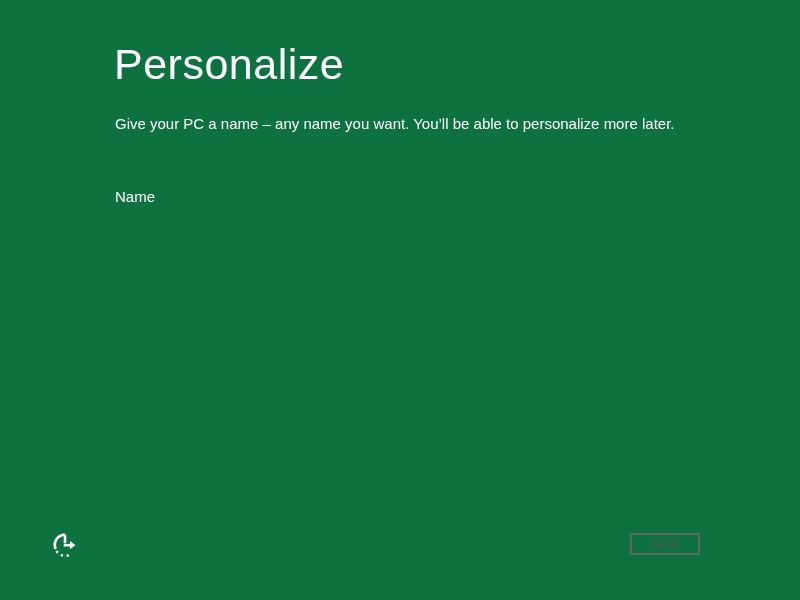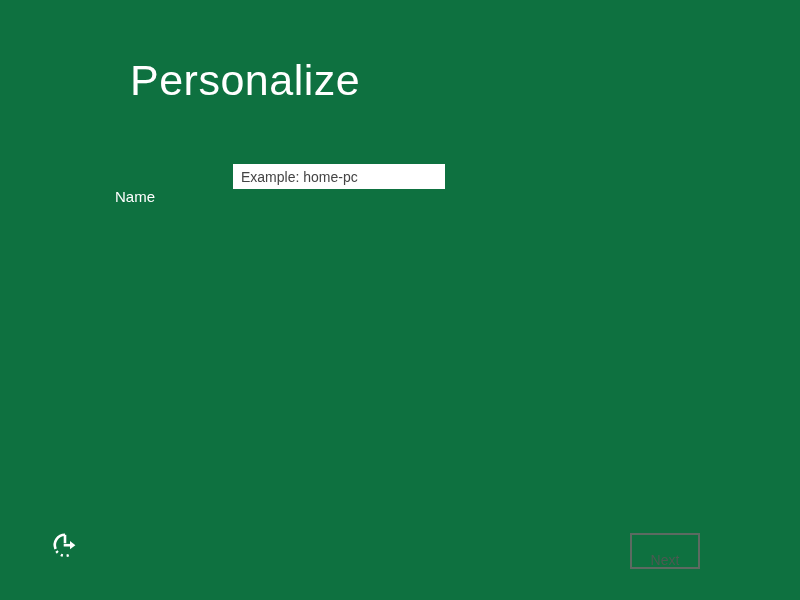--- a/index.html
+++ b/index.html
@@ -14,21 +14,21 @@
   .screen {
     position: relative;
     width: 800px;
     height: 600px;
     background: #0e7140;
   }
   .page-title {
     position: absolute;
     left: 114px;
     top: 40px;
-    margin: 16px;
+    margin: 0;
     font-size: 43px;
     font-weight: 300;
     letter-spacing: 0.5px;
     color: #ffffff;
   }
   .subtitle {
     position: absolute;
     left: 115px;
     top: 115px;
     margin: 0;
@@ -83,34 +83,34 @@
     width: 70px;
     height: 22px;
     box-sizing: border-box;
     background: transparent;
     border: 2px solid #5c6a61;
     color: #4b5a51;
     font-family: "Liberation Sans", sans-serif;
     font-size: 14px;
     line-height: 18px;
     text-align: center;
-    padding: 16px;
+    padding: 0;
   }
 </style>
 </head>
 <body>
 
 <div class="screen">
 
   <h1 class="page-title">Personalize</h1>
 
+  <p class="subtitle">Give your PC a name – any name you want. You’ll be able to personalize more later.</p>
 
   <span class="name-label">Name</span>
 
-  <input class="pc-name-input" type="text" placeholder="Example: home-pc" style="">
 
   <button class="ease-of-access-button">
     <span style="display:inline-flex;">
       <svg width="26" height="26" viewBox="0 0 24 24" aria-hidden="true">
         <g stroke="#ffffff" fill="none" stroke-width="2.4">
           <path d="M12 2.6 A 9.4 9.4 0 0 0 3.3 15.6"></path>
           <path d="M4.1 17.6 A 9.4 9.4 0 0 0 17.9 19.9" stroke-dasharray="2 3.4" stroke-linecap="butt"></path>
           <path d="M12 2.6 L12 10.4"></path>
           <path d="M10.8 12.2 H18"></path>
         </g>

